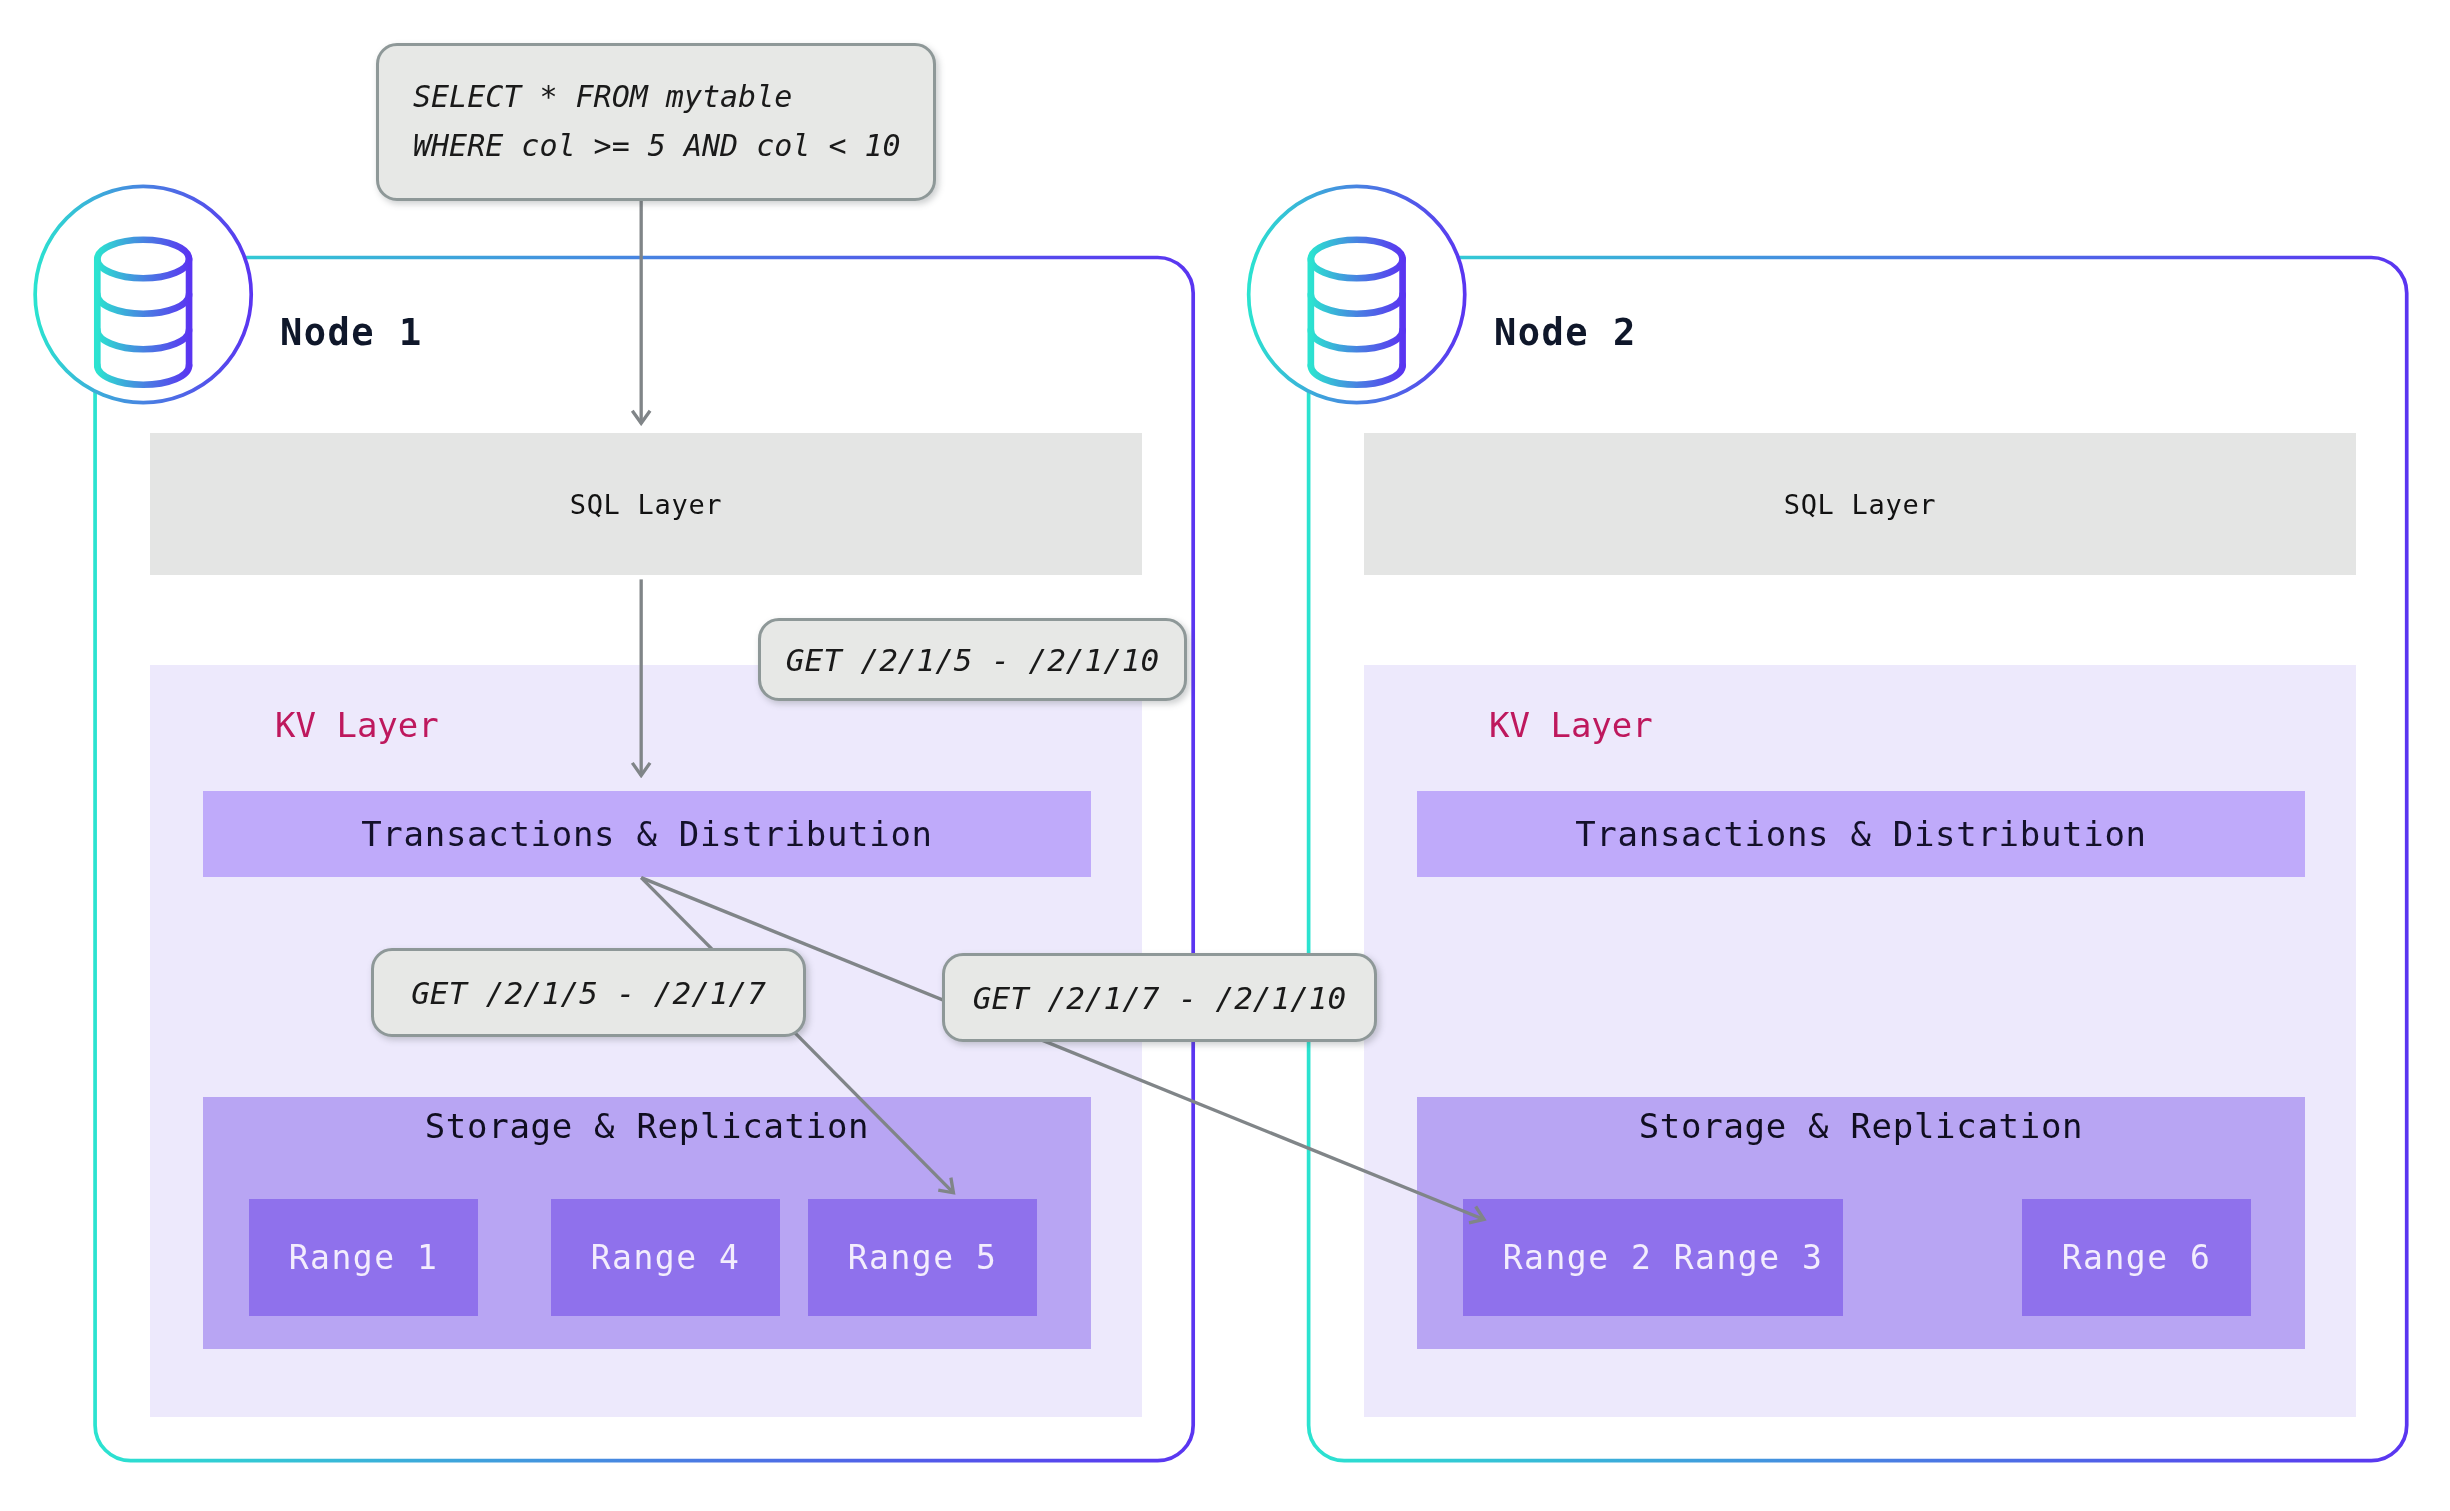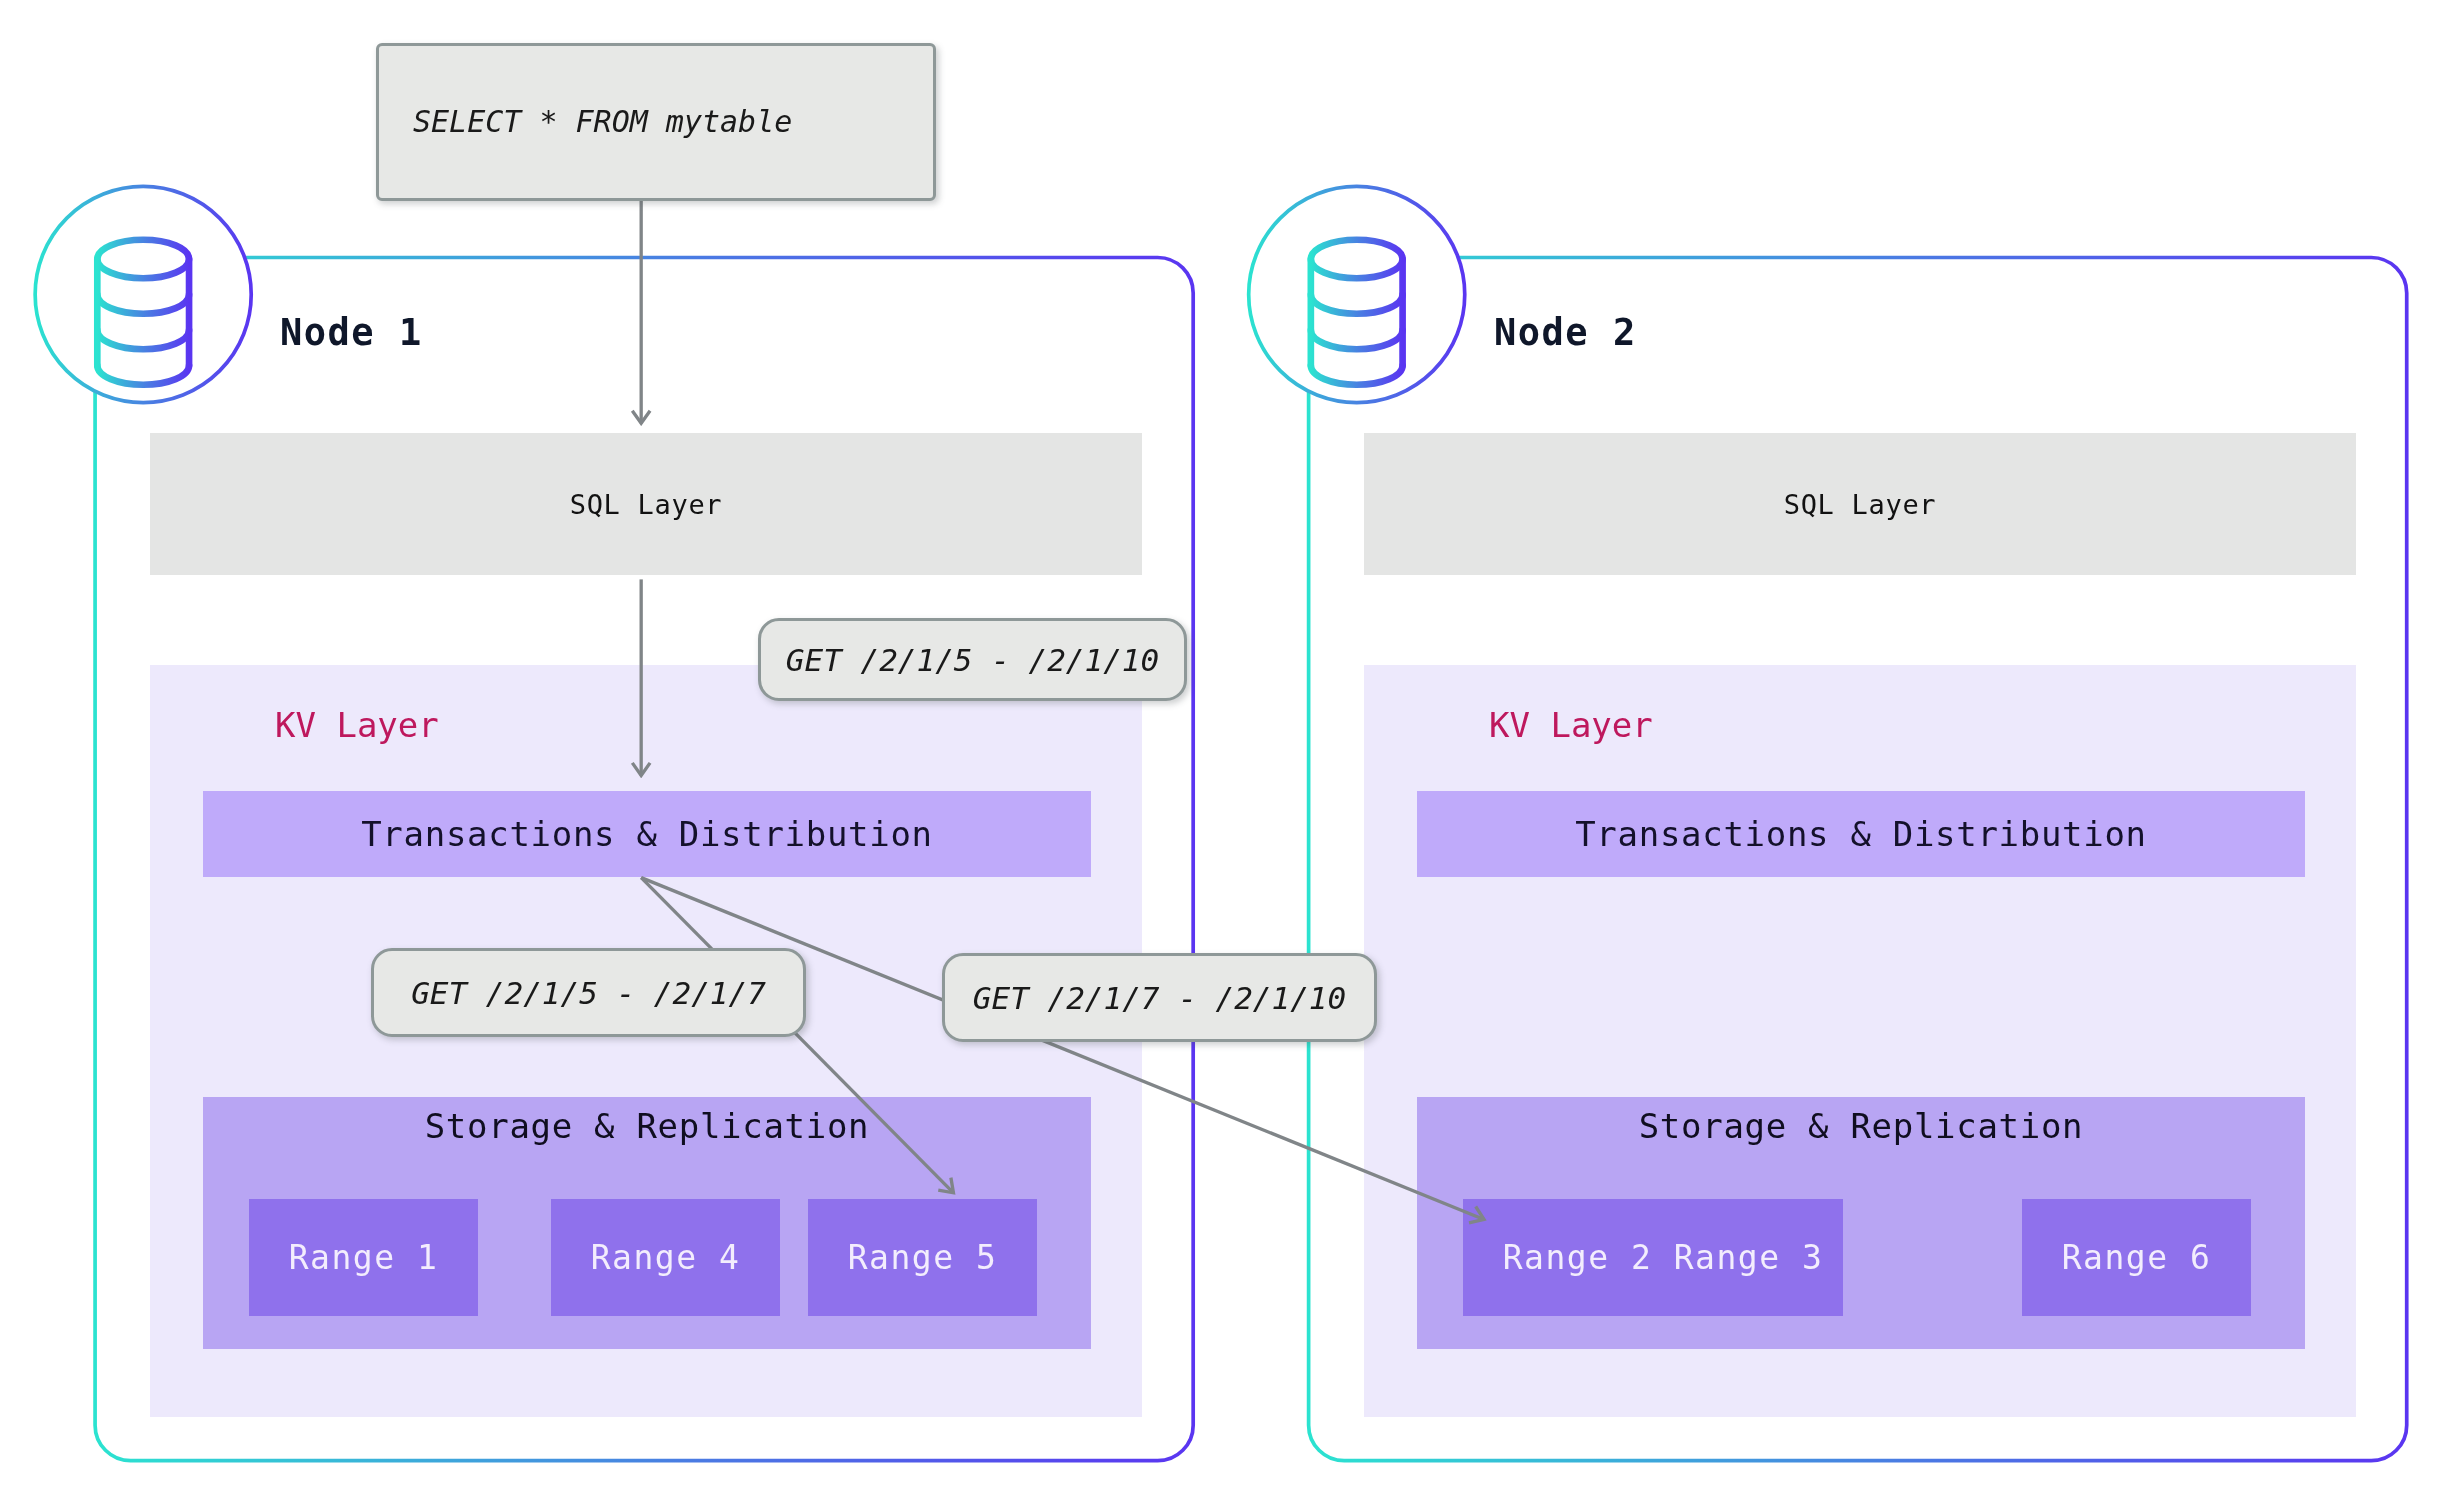--- a/index.html
+++ b/index.html
@@ -131,23 +131,24 @@
       </marker>
     </defs>
     <g stroke="#808588" stroke-width="4.5" fill="none">
       <line x1="866" y1="266" x2="866" y2="572" marker-end="url(#chev)"></line>
       <line x1="866" y1="783" x2="866" y2="1048" marker-end="url(#chev)"></line>
       <line x1="866" y1="1186" x2="1288" y2="1612" marker-end="url(#chev)"></line>
       <line x1="866" y1="1186" x2="2005" y2="1648" marker-end="url(#chev)"></line>
     </g>
   </svg>
 
-  <div class="abs float-label bubble query-bubble" style="left:376px;top:43px;width:554px;height:152px;border-radius:6px;">
+  <div class="abs float-label bubble query-bubble" style="left:376px;top:43px;width:554px;height:152px;">
     <div class="query-text">
       <div>SELECT * FROM mytable</div>
+      <div>WHERE col &gt;= 5 AND col &lt; 10</div>
     </div>
   </div>
 
   <div class="abs float-label bubble" style="left:758px;top:618px;width:423px;height:77px;">
     <span>GET /2/1/5 - /2/1/10</span>
   </div>
 
   <div class="abs float-label bubble" style="left:371px;top:948px;width:429px;height:83px;">
     <span>GET /2/1/5 - /2/1/7</span>
   </div>

